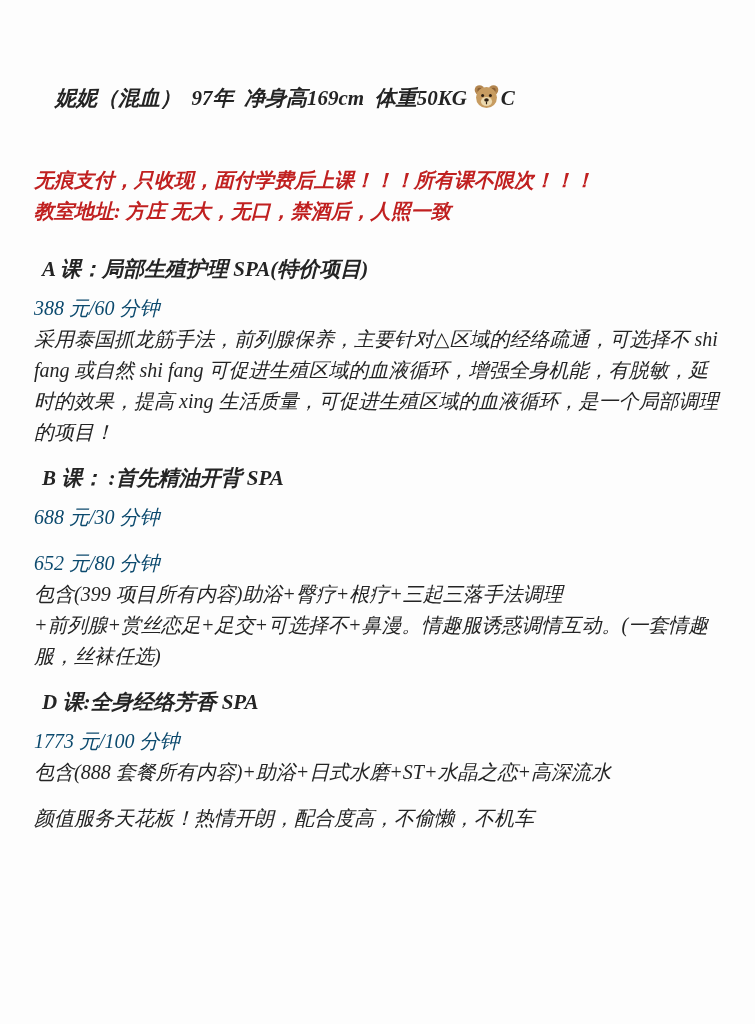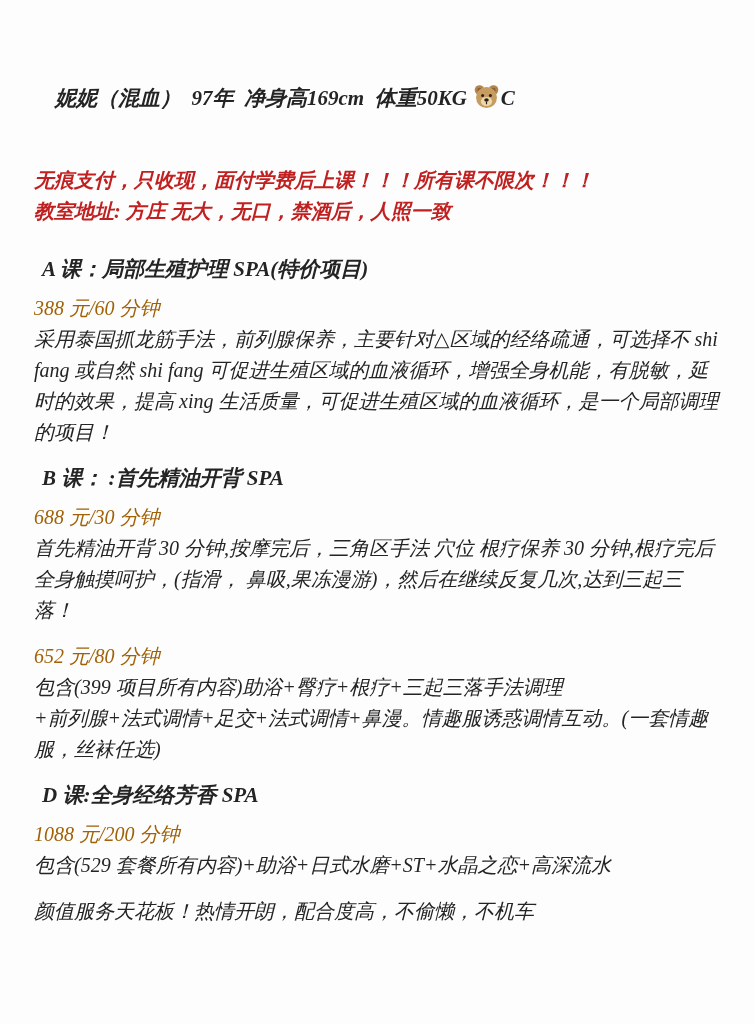--- a/index.html
+++ b/index.html
@@ -23,21 +23,21 @@
     margin-bottom: 16px;
     white-space: pre-wrap;
   }
   .bear-icon { display: inline-block; vertical-align: -4px; margin: 0 1px 0 6px; }
   .red { color: #c02020; }
   .bold { font-weight: bold; }
   .notice-block { margin-bottom: 27px; }
   .notice-block div { white-space: pre-wrap; }
   .course { margin-bottom: 15px; }
   .course-title { font-weight: bold; margin: 8px; font-size: 21px; }
-  .price-line { color: #a16207; }
+  .price-line { color: #0c4a6e; }
   .desc { white-space: pre-wrap; }
   .footer-block { margin-top: 10px; }
   .footer-block div { white-space: pre-wrap; }
 </style>
 </head>
 <body>
 
 <div class="page">
 
   <div class="profile-line">
@@ -63,33 +63,32 @@
 
   <section class="course">
     <h2 class="course-title">A 课：局部生殖护理 SPA(特价项目)</h2>
     <div class="price-line">388 元/60 分钟</div>
     <div class="desc">采用泰国抓龙筋手法，前列腺保养，主要针对△区域的经络疏通，可选择不 shi fang 或自然 shi fang 可促进生殖区域的血液循环，增强全身机能，有脱敏，延时的效果，提高 xing 生活质量，可促进生殖区域的血液循环，是一个局部调理的项目！</div>
   </section>
 
   <section class="course">
     <h2 class="course-title">B 课： :首先精油开背 SPA</h2>
     <div class="price-line">688 元/30 分钟</div>
-    <div class="desc">首先精油开背 30 分钟,按摩完后，三角区手法 穴位 根疗保养 30 分钟,根疗完后全身触摸呵护，(指滑， 鼻吸,果冻漫游)，然后在继续反复几次,达到三起三落！</div>
   </section>
 
   <section class="course">
     <div class="price-line">652 元/80  分钟</div>
     <div class="desc">包含(399 项目所有内容)助浴+臀疗+根疗+三起三落手法调理</div>
-    <div class="desc">+前列腺+法式调情+足交+法式调情+鼻漫。情趣服诱惑调情互动。(一套情趣服，丝袜任选)</div>
+    <div class="desc">+前列腺+赏丝恋足+足交+可选择不+鼻漫。情趣服诱惑调情互动。(一套情趣服，丝袜任选)</div>
   </section>
 
   <section class="course">
     <h2 class="course-title">D 课:全身经络芳香 SPA</h2>
-    <div class="price-line">1088 元/200 分钟</div>
-    <div class="desc">包含(529 套餐所有内容)+助浴+日式水磨+ST+水晶之恋+高深流水</div>
+    <div class="price-line">1773 元/100 分钟</div>
+    <div class="desc">包含(888 套餐所有内容)+助浴+日式水磨+ST+水晶之恋+高深流水</div>
   </section>
 
   <div class="footer-block">
     <div>颜值服务天花板！热情开朗，配合度高，不偷懒，不机车</div>
 
   </div>
 
 </div>
 
 </body></html>

